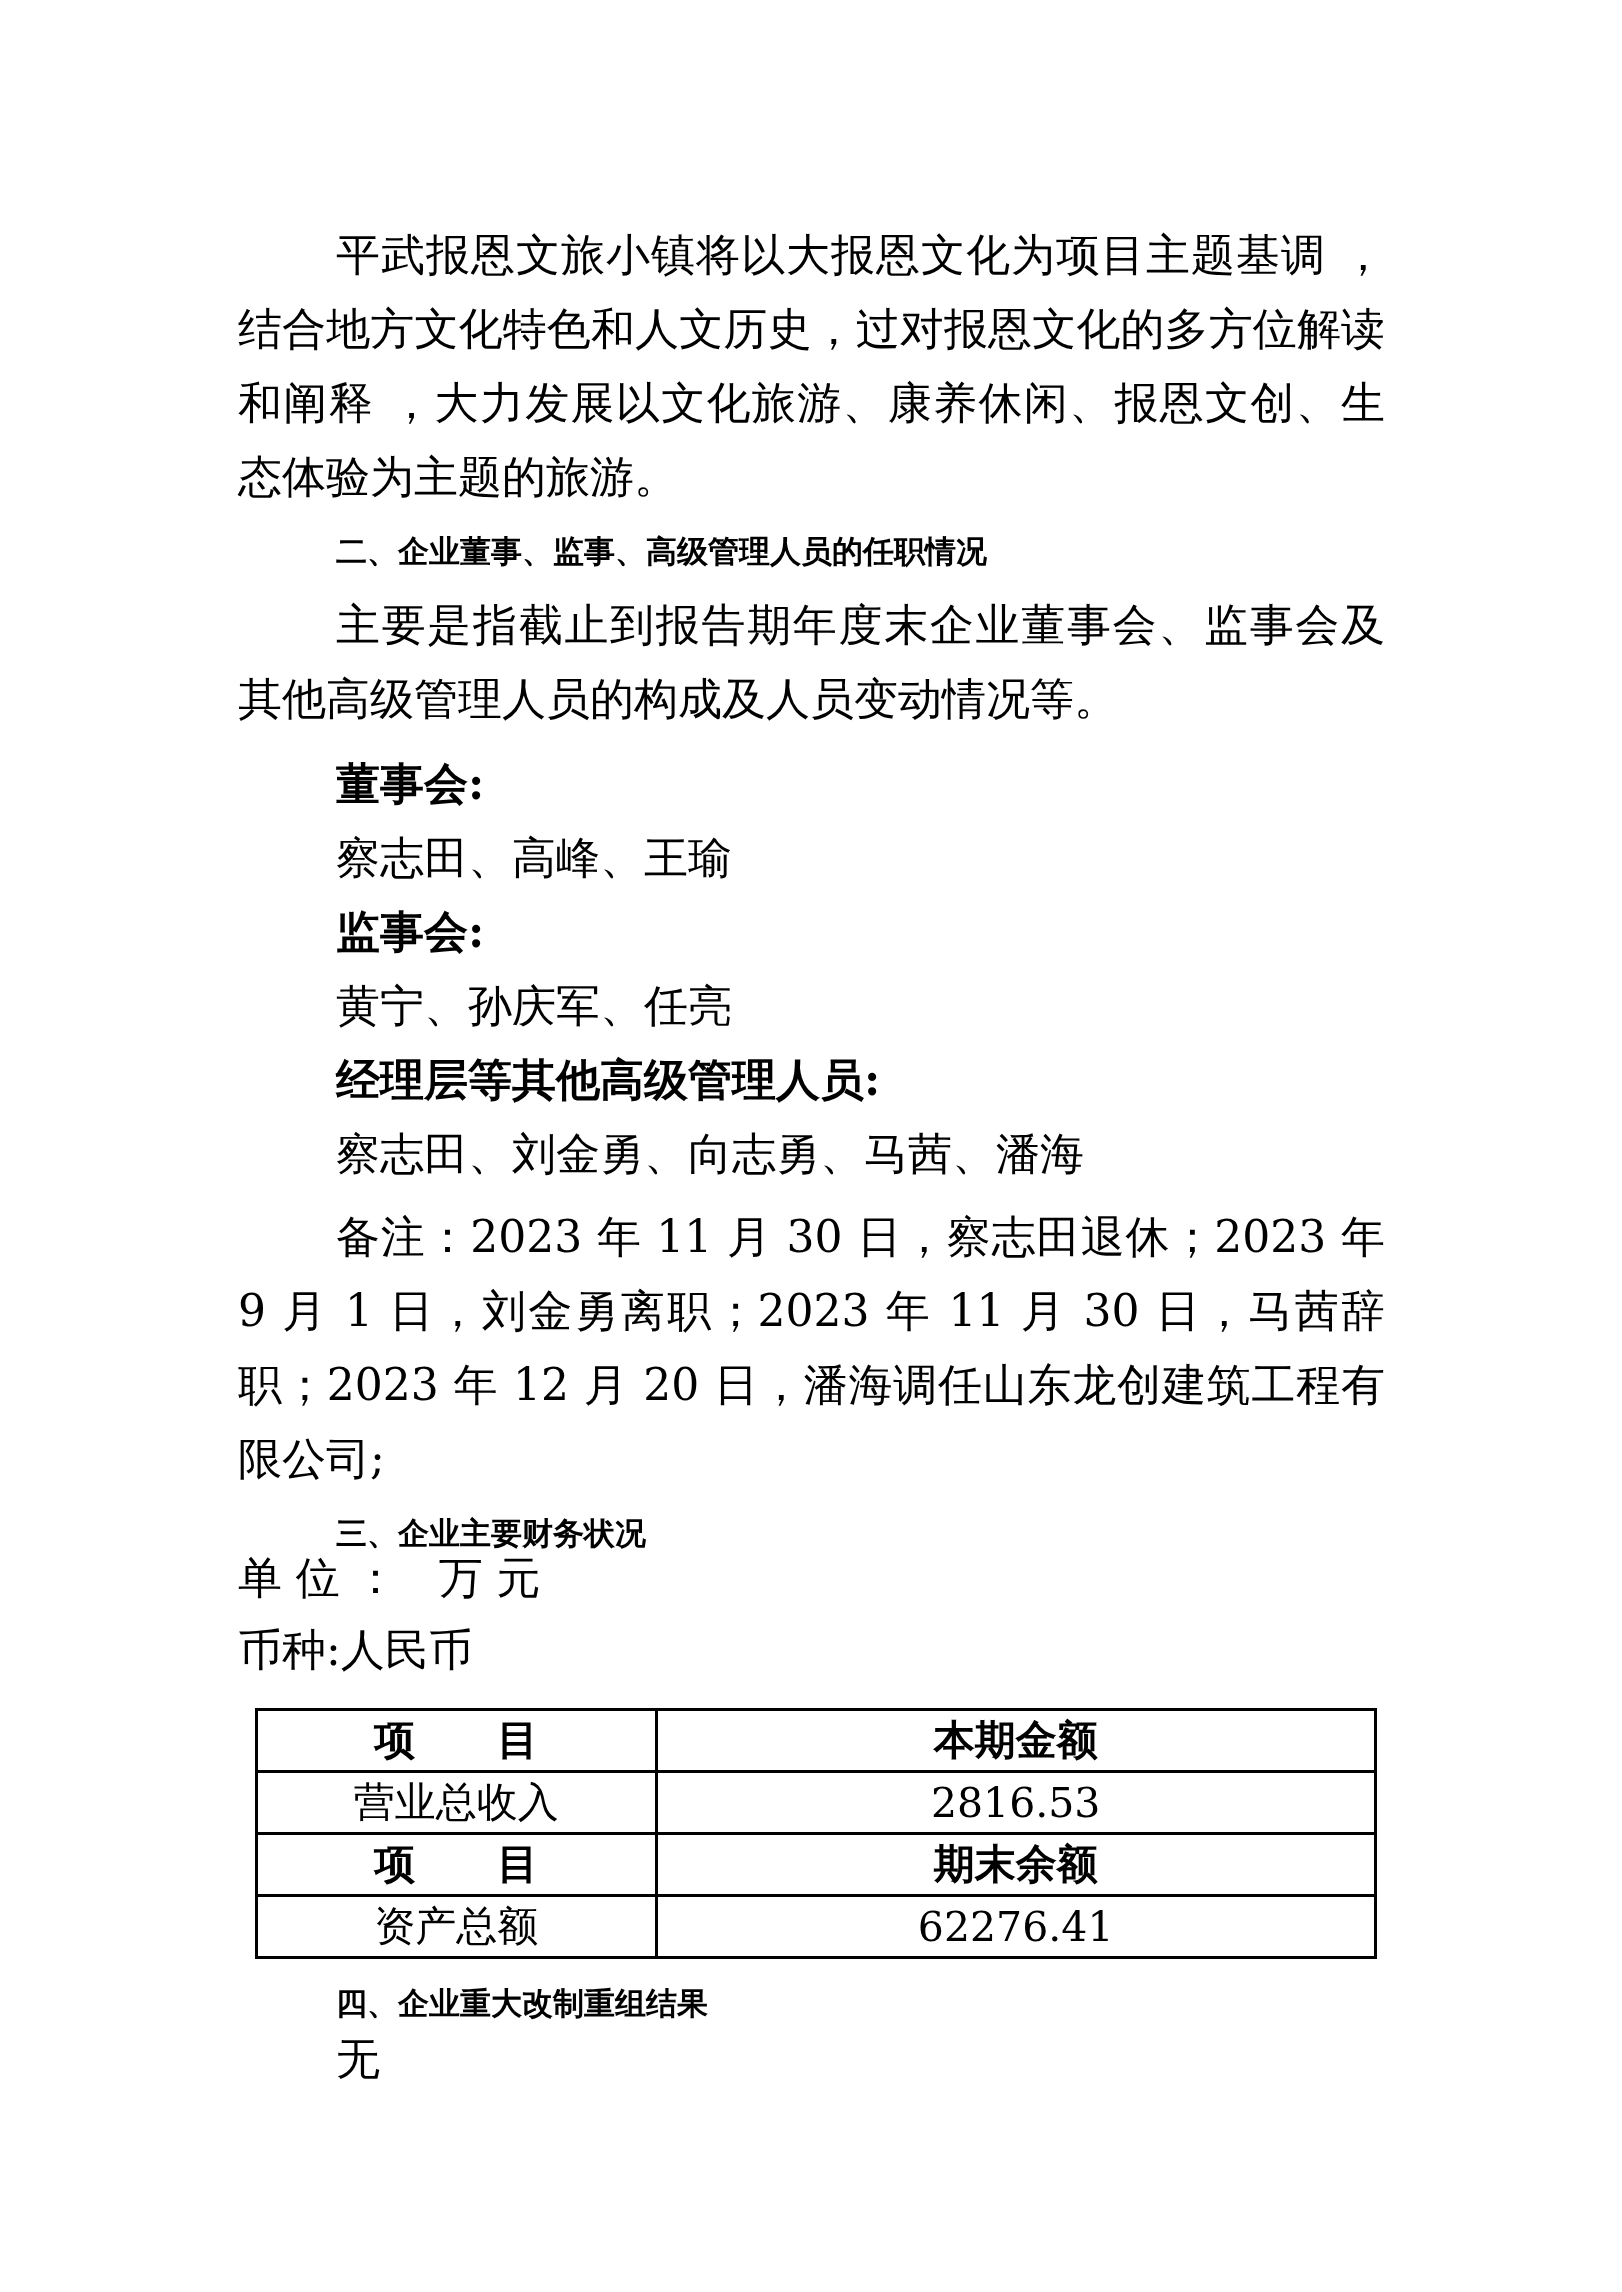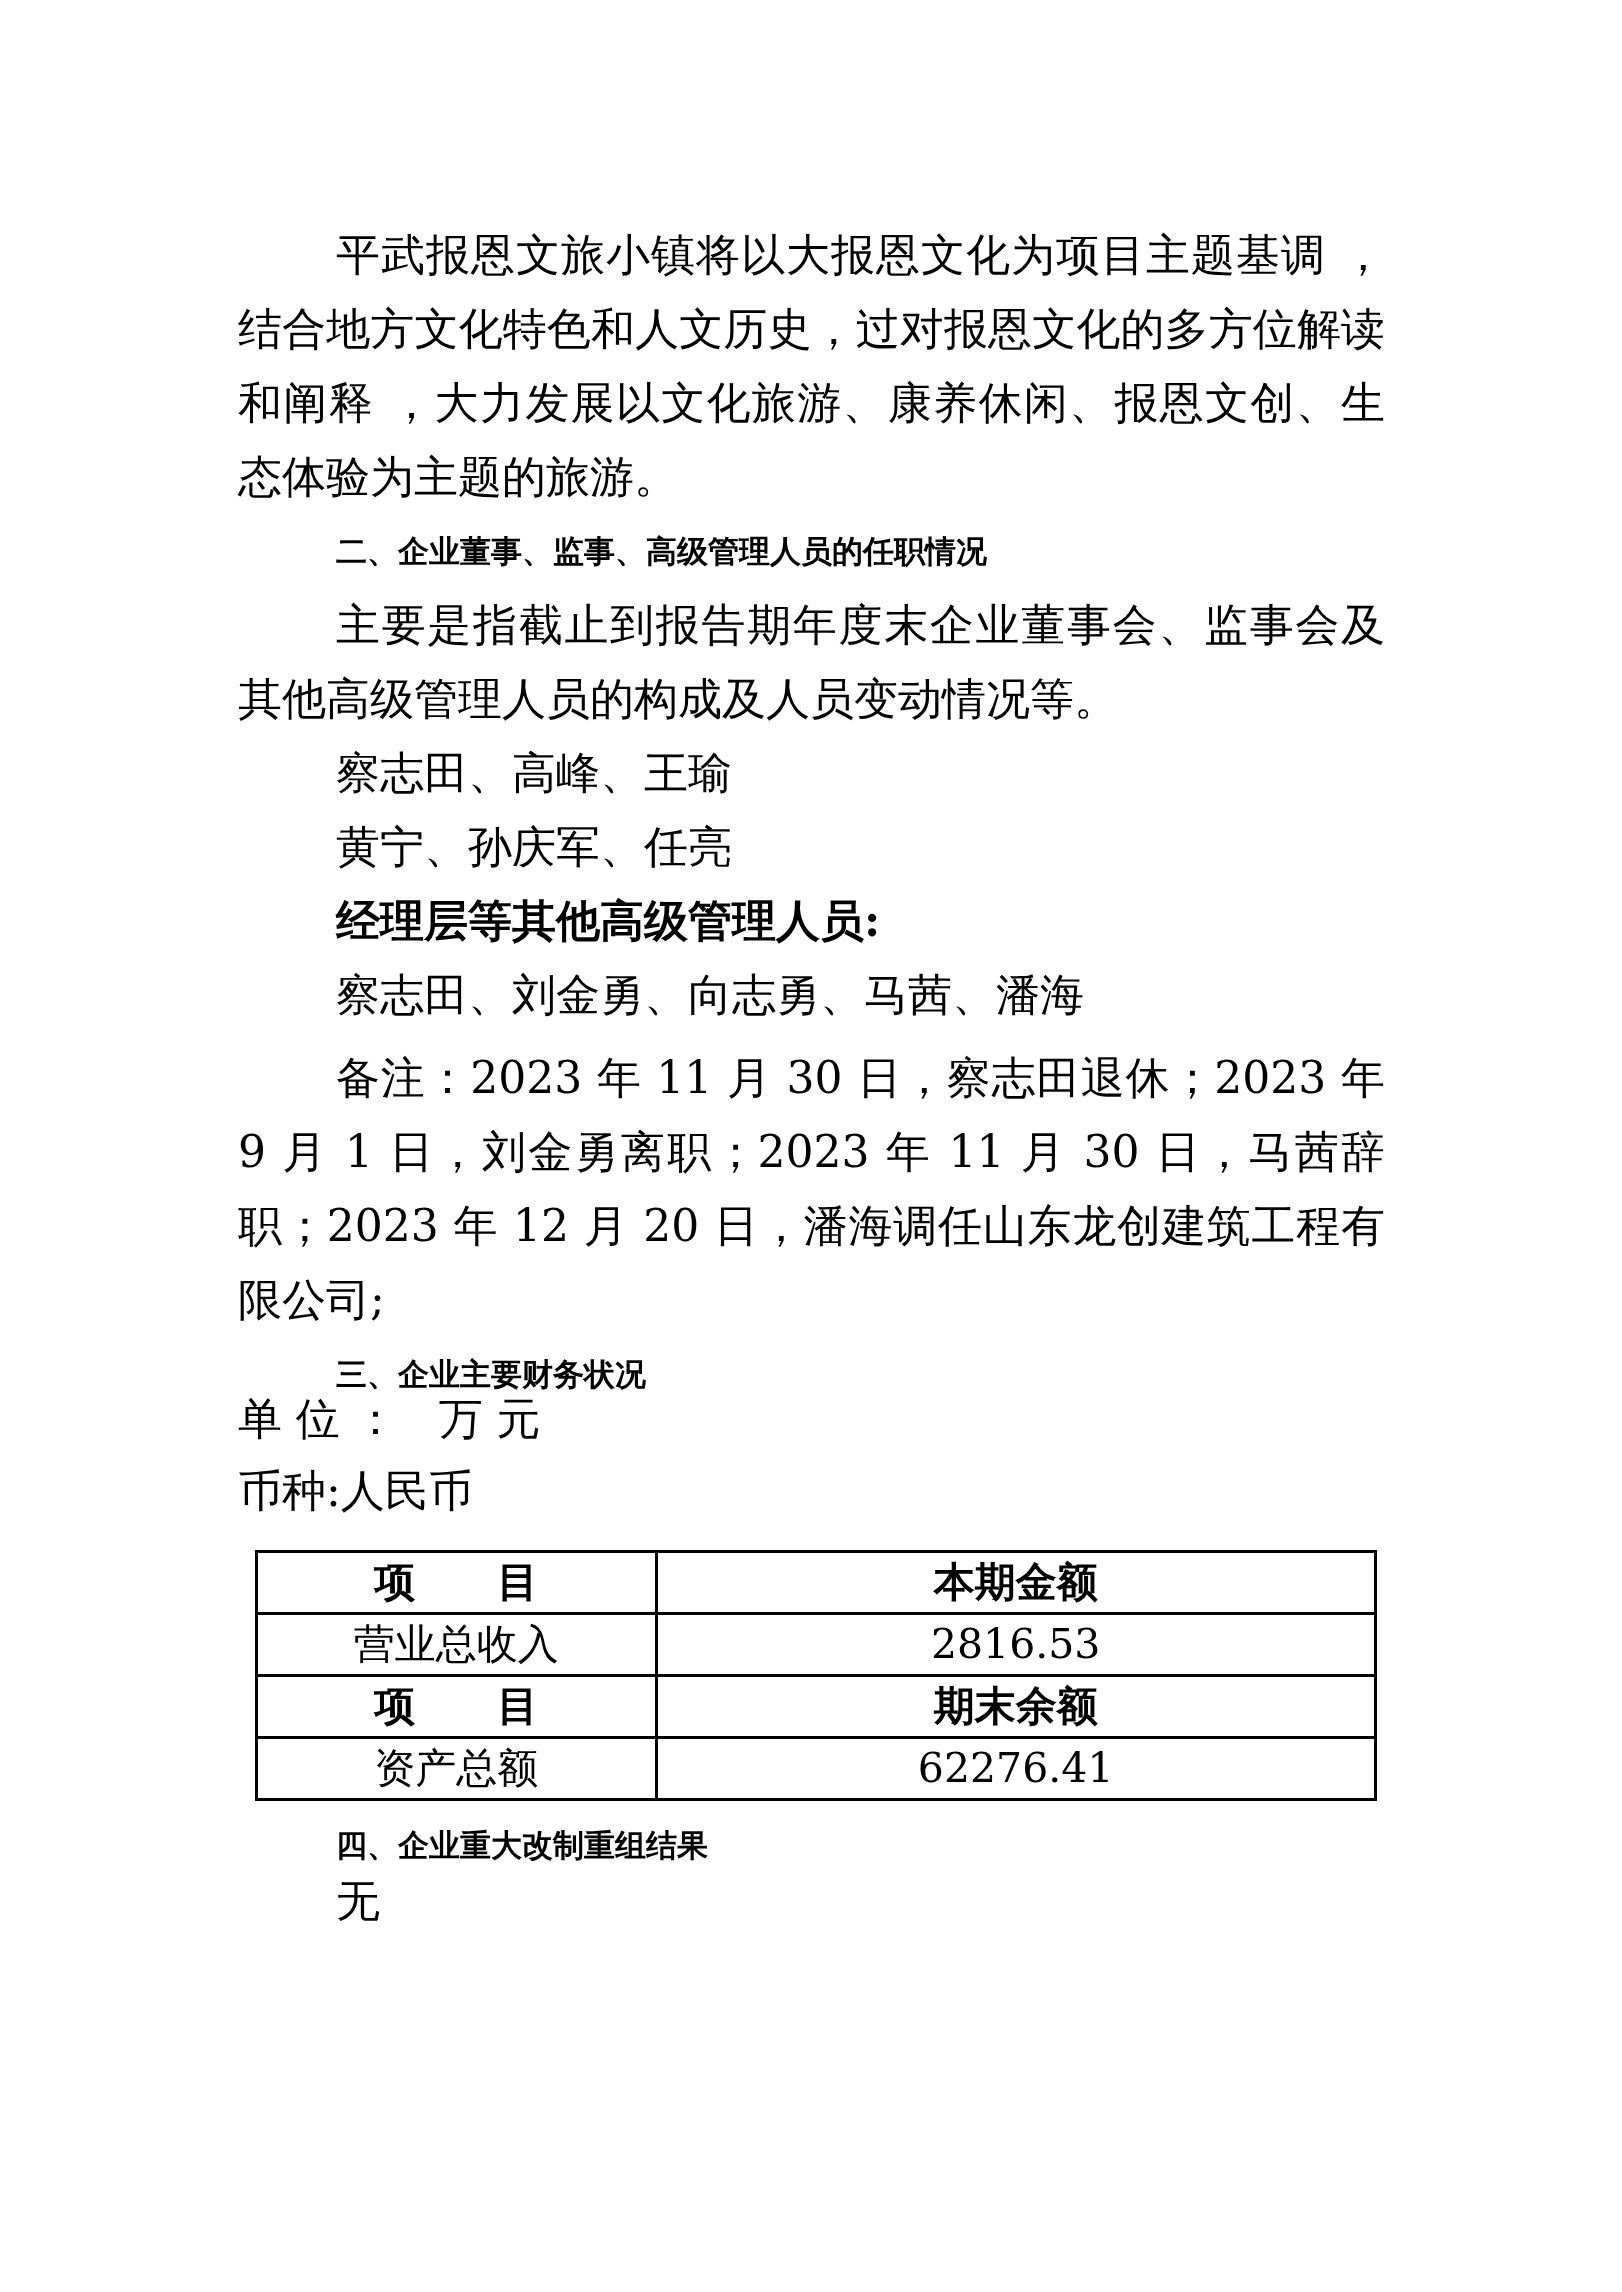--- a/index.html
+++ b/index.html
@@ -86,23 +86,25 @@
 
 <div class="page">
   <div class="content">
 
     <p class="para">平武报恩文旅小镇将以大报恩文化为项目主题基调 ，结合地方文化特色和人文历史，过对报恩文化的多方位解读和阐释 ，大力发展以文化旅游、康养休闲、报恩文创、生态体验为主题的旅游。</p>
 
     <h2 class="heading">二、企业董事、监事、高级管理人员的任职情况</h2>
 
     <p class="para">主要是指截止到报告期年度末企业董事会、监事会及其他高级管理人员的构成及人员变动情况等。</p>
 
+    <div class="line bold roster-first">董事会:</div>
 
     <div class="line">察志田、高峰、王瑜</div>
 
+    <div class="line bold">监事会:</div>
 
     <div class="line">黄宁、孙庆军、任亮</div>
 
     <div class="line bold">经理层等其他高级管理人员:</div>
 
     <div class="line">察志田、刘金勇、向志勇、马茜、潘海</div>
 
     <p class="para note-para">备注：2023 年 11 月 30 日，察志田退休；2023 年 9 月 1 日，刘金勇离职；2023 年 11 月 30 日，马茜辞职；2023 年 12 月 20 日，潘海调任山东龙创建筑工程有限公司;</p>
 
     <h2 class="heading">三、企业主要财务状况</h2>

